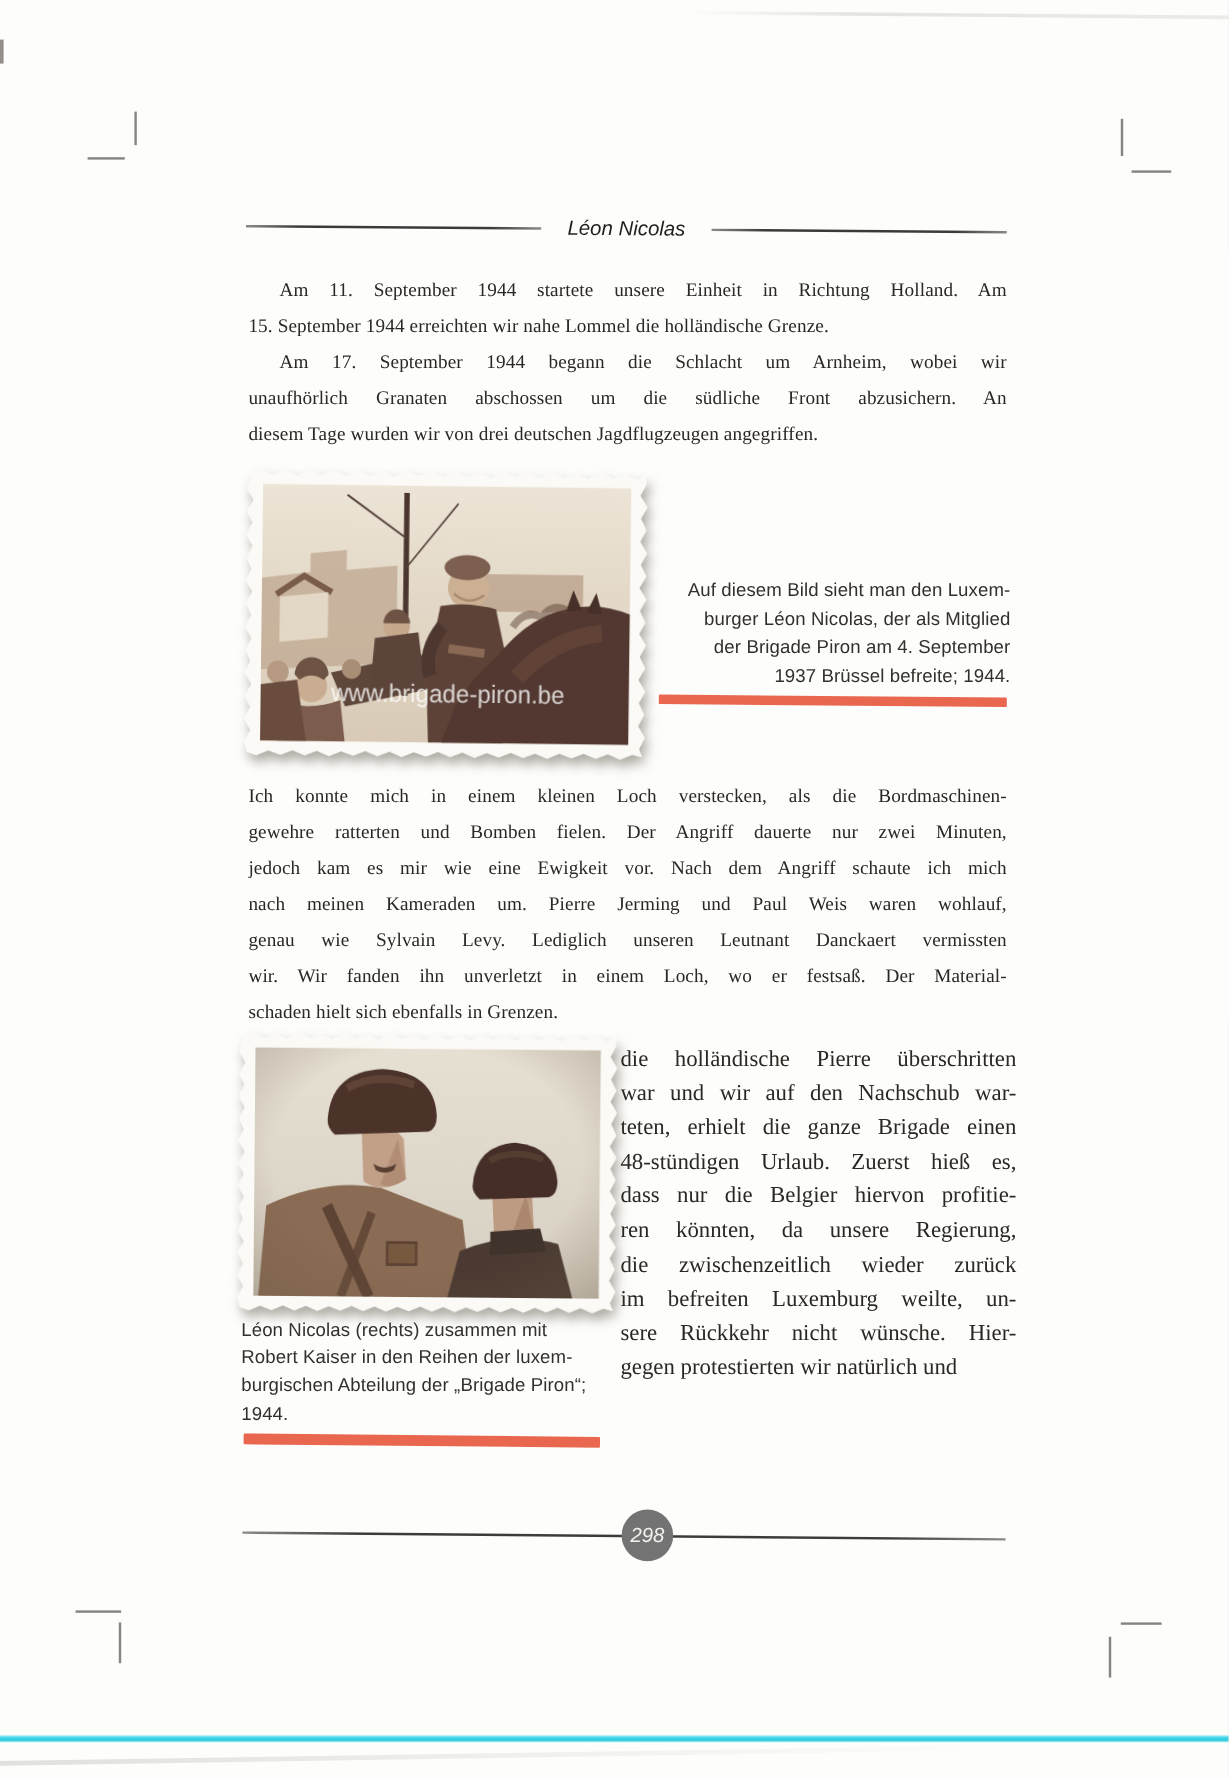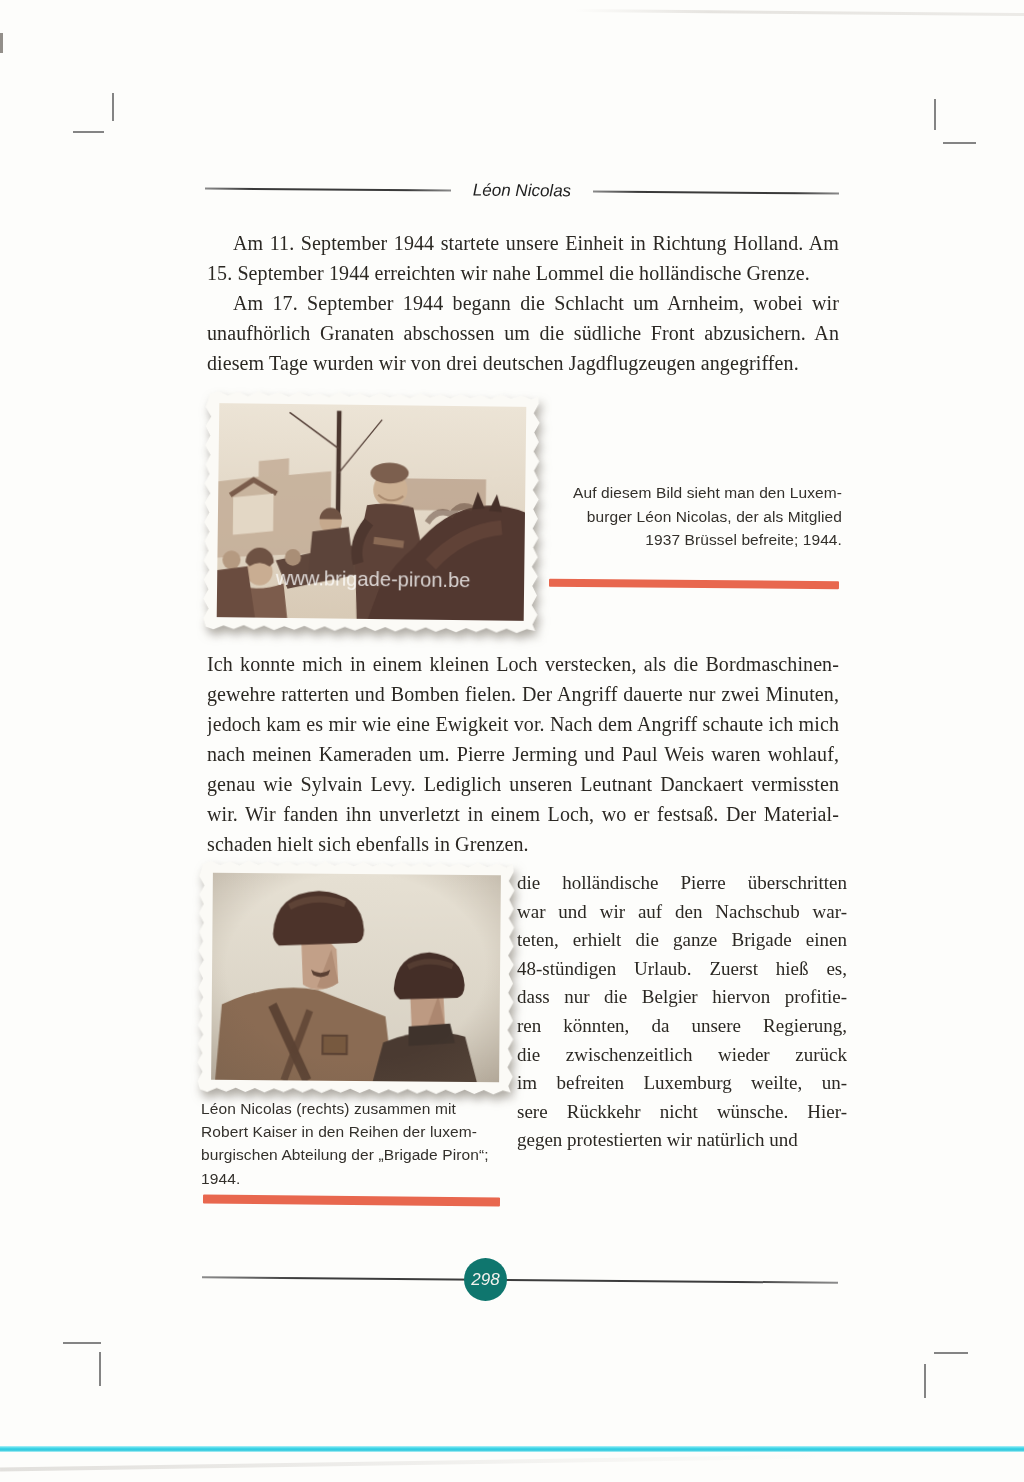--- a/index.html
+++ b/index.html
@@ -28,21 +28,21 @@
   
   #header { position:absolute; left:205px; top:181px; width:634px;
     display:flex; align-items:center; gap:14px; transform:rotate(0.45deg); }
   .hrule { flex:1; height:2px; background:linear-gradient(90deg,#8a8a8a,#3a3a3a 18%,#3a3a3a 82%,#8a8a8a); }
   #page-title { font-family:"Liberation Sans", sans-serif; font-style:italic;
     font-size:17px; color:#1e1e1e; padding:0 8px; white-space:nowrap; }
   
   .bodyblock { position:absolute; left:207px; width:632px; }
   #block-1 { top:228px; }
   #block-3 { top:649px; }
-  .bline { font-size:20px; height:30px; line-height:30px; overflow:hidden;
+  .bline { font-size:16px; height:30px; line-height:30px; overflow:hidden;
     text-align:justify; text-align-last:justify; letter-spacing:.1px; }
   .bline.last { text-align-last:left; }
   .bline.indent { padding-left:26px; }
   
   #column { position:absolute; left:517px; top:869px; width:330px; }
   .cline { font-size:19px; height:28.6px; line-height:28.6px; overflow:hidden;
     text-align:justify; text-align-last:justify; }
   .cline.last { text-align-last:left;font-family:Liberation Serif, serif; }
   .cline.indent { padding-left:24px; }
   
@@ -58,22 +58,22 @@
   .caption { position:absolute; font-family:"Liberation Sans", sans-serif;
     font-size:15.5px; color:#33302b; letter-spacing:.1px; }
   #caption-1 { left:550px; top:481px; width:292px; line-height:23.6px;text-align:right; }
   #caption-2 { left:201px; top:1097px; width:316px; line-height:23.2px; }
   .accent-bar { position:absolute; background:#e8674e; border-radius:1px; }
   #bar-1 { left:549px; top:580px; width:290px; height:8px; transform:rotate(0.5deg); }
   #bar-2 { left:203px; top:1196px; width:297px; height:9px; transform:rotate(0.55deg); }
   
   #footer-rule { position:absolute; left:202px; top:1279px; width:636px; height:2px;
     background:linear-gradient(90deg,#8c8c8c,#3c3c3c 15%,#3c3c3c 85%,#8c8c8c); transform:rotate(0.5deg); }
-  #page-number-badge { position:absolute; left:464px; top:1258px; width:43px; height:43px;
-    background:#0f766e; border-radius:50%; display:flex; align-items:center; justify-content:center; }
+  #page-number-badge { position:absolute; left:518px; top:1258px; width:43px; height:43px;
+    background:#737373; border-radius:50%; display:flex; align-items:center; justify-content:center; }
   #page-number { font-family:"Liberation Sans", sans-serif; font-style:italic;
     font-size:17px; color:#f4f2ee; }
   
   #cyan-rule { position:absolute; left:0; top:1446px; width:1024px; height:6px;
     background:linear-gradient(180deg, rgba(160,238,246,.8), #3fd6e8 35%, #2fc9dd 70%, rgba(160,238,246,.7)); }
 </style>
 </head>
 <body>
 
 <div id="page">
@@ -144,20 +144,21 @@
         <path d="M212 152 Q242 120 282 116" stroke="#6b4b3e" stroke-width="14" fill="none" opacity=".55"></path>
         <path d="M208 112 q10 -15 24 -8 q8 -12 21 -6" stroke="#5e4437" stroke-width="6" fill="none" opacity=".5"></path>
         <text x="155" y="173" text-anchor="middle" font-size="20" font-family="Liberation Sans, sans-serif" fill="rgba(255,255,255,0.78)">www.brigade-piron.be</text>
       </svg>
     </div>
   </div>
 
   <div class="caption" id="caption-1">
     <div>Auf diesem Bild sieht man den Luxem-</div>
     <div>burger Léon Nicolas, der als Mitglied</div>
+    <div>der Brigade Piron am 4. September</div>
     <div>1937 Brüssel befreite; 1944.</div>
   </div>
   <div class="accent-bar" id="bar-1"></div>
 
   <div class="bodyblock" id="block-3">
     <div class="bline">Ich konnte mich in einem kleinen Loch verstecken, als die Bordmaschinen-</div>
     <div class="bline">gewehre ratterten und Bomben fielen. Der Angriff dauerte nur zwei Minuten,</div>
     <div class="bline">jedoch kam es mir wie eine Ewigkeit vor. Nach dem Angriff schaute ich mich</div>
     <div class="bline">nach meinen Kameraden um. Pierre Jerming und Paul Weis waren wohlauf,</div>
     <div class="bline">genau wie Sylvain Levy. Lediglich unseren Leutnant Danckaert vermissten</div>

